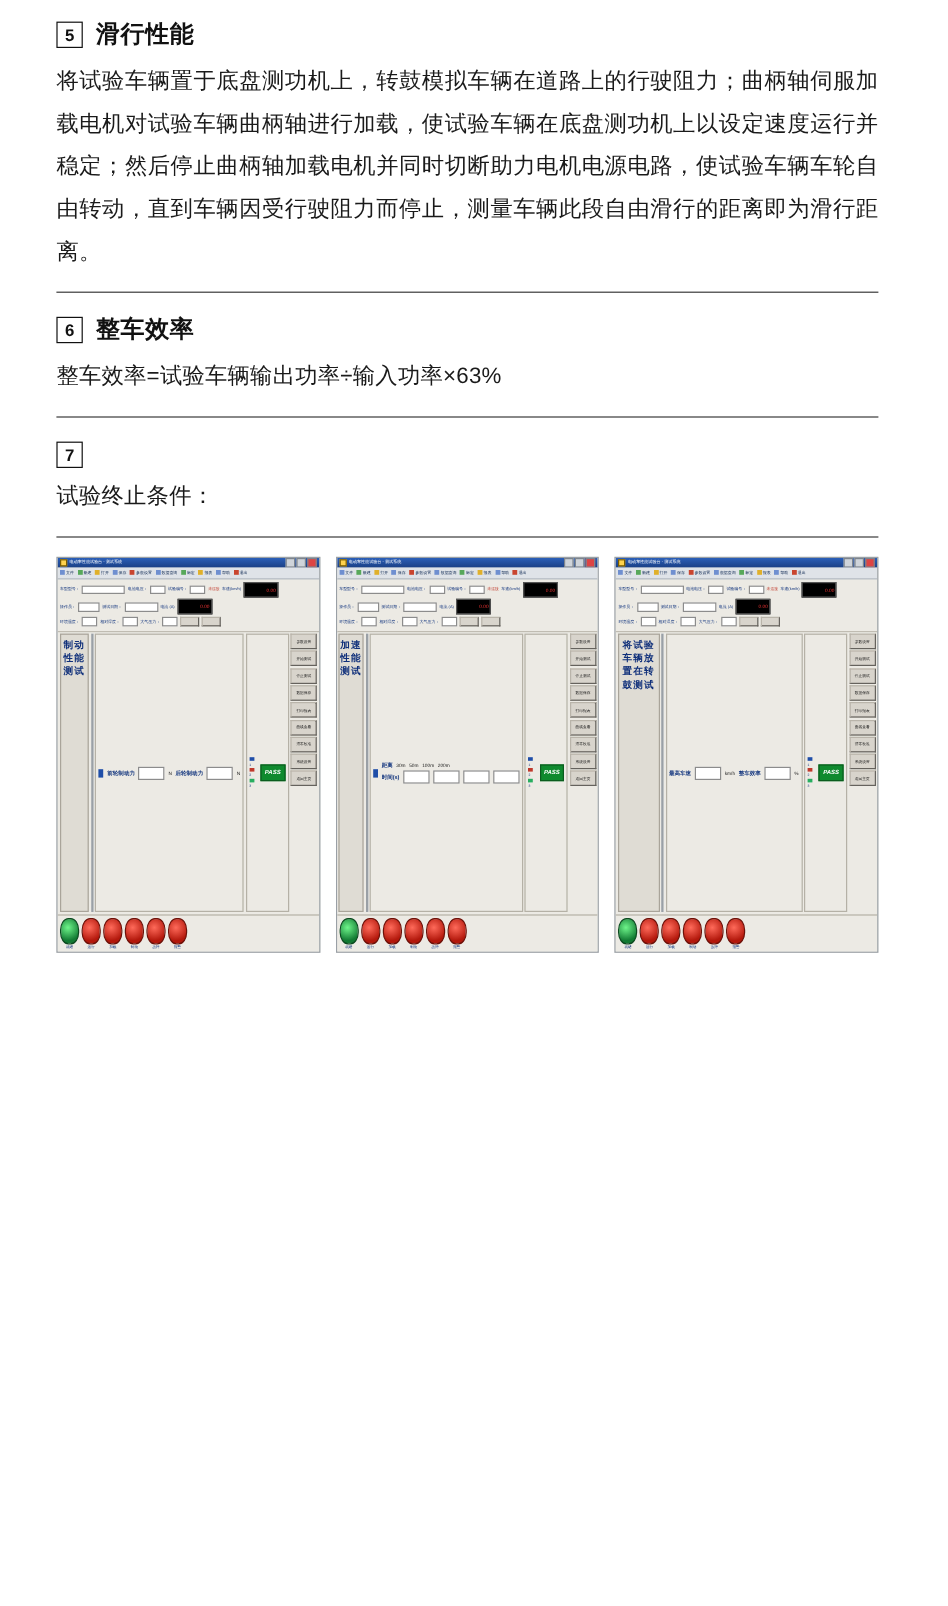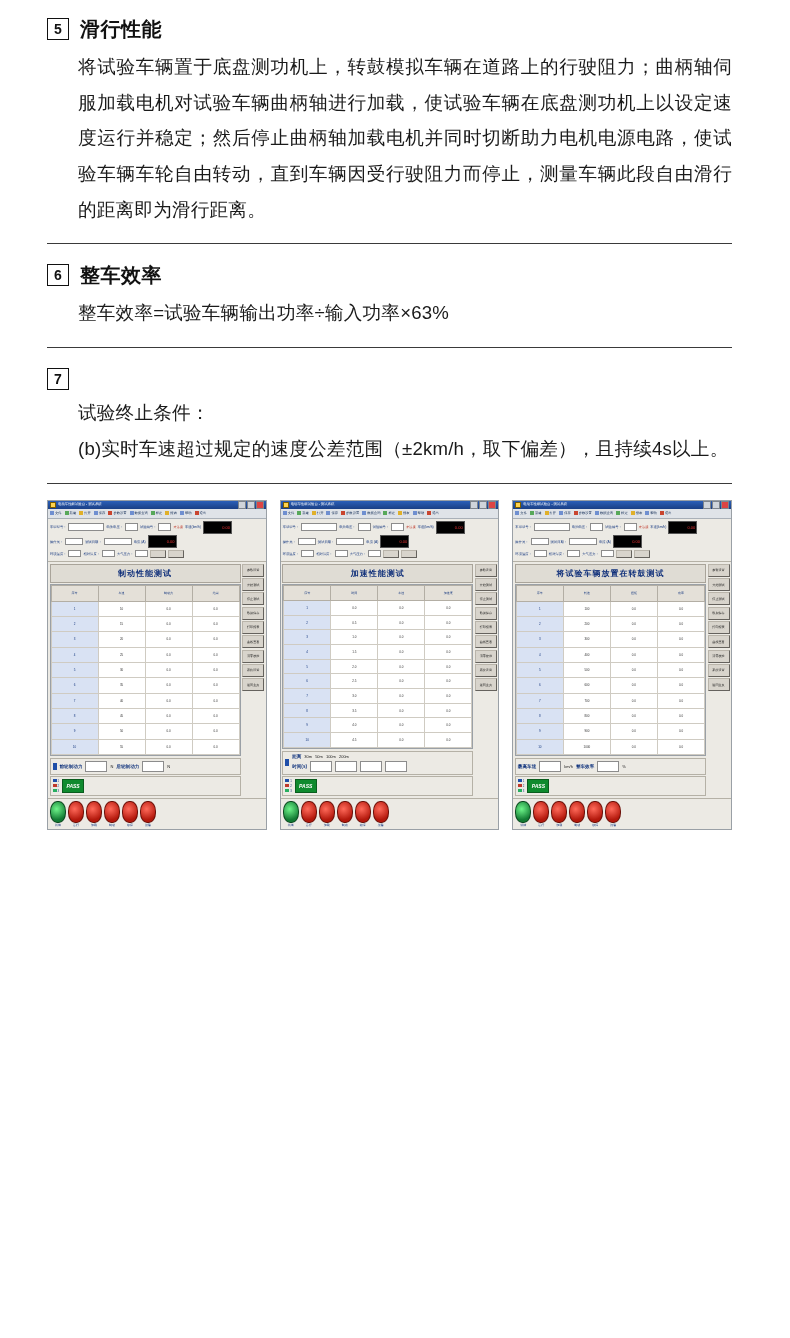--- a/index.html
+++ b/index.html
@@ -39,21 +39,20 @@
     color:#111;
   }
   .sec-title{
     font-size:20px;
     font-weight:700;
     letter-spacing:.5px;
     line-height:1.5;
     color:#111;
   }
   .sec-body{
-    margin-left:31px;
     font-size:18.6px;
     line-height:1.92;
     letter-spacing:.2px;
     text-align:justify;
     color:#1a1a1a;
   }
   .sec-body p{margin:0;}
   .indent{ text-indent:0; }
   .rule{
     border:0;
@@ -146,21 +145,21 @@
     flex:1;
     display:flex;
     gap:1.5px;
     padding:1.5px;
     background:#eceae4;
     min-height:0;
   }
   .win-left{
     flex:1;
     display:flex;
-    flex-direction:column;
+    flex-direction:row;
     gap:1.5px;
     min-width:0;
   }
   .win-right{
     flex:0 0 22px;
     display:flex;
     flex-direction:column;
     gap:1.3px;
   }
   .sbtn{
@@ -253,21 +252,20 @@
     </div>
   </div>
   <hr class="rule">
 
   <div class="section">
     <div class="sec-head">
       <div class="sec-num">7</div>
     </div>
     <div class="sec-body">
       <p>试验终止条件：</p>
-      <p class="indent">(b)实时车速超过规定的速度公差范围（±2km/h，取下偏差），且持续4s以上。</p>
     </div>
   </div>
   <hr class="rule">
 
   <div class="shots">
 
     <div class="shot">
       <div class="win-title">
         <span class="wt-left">
             <i class="win-dot"></i>

